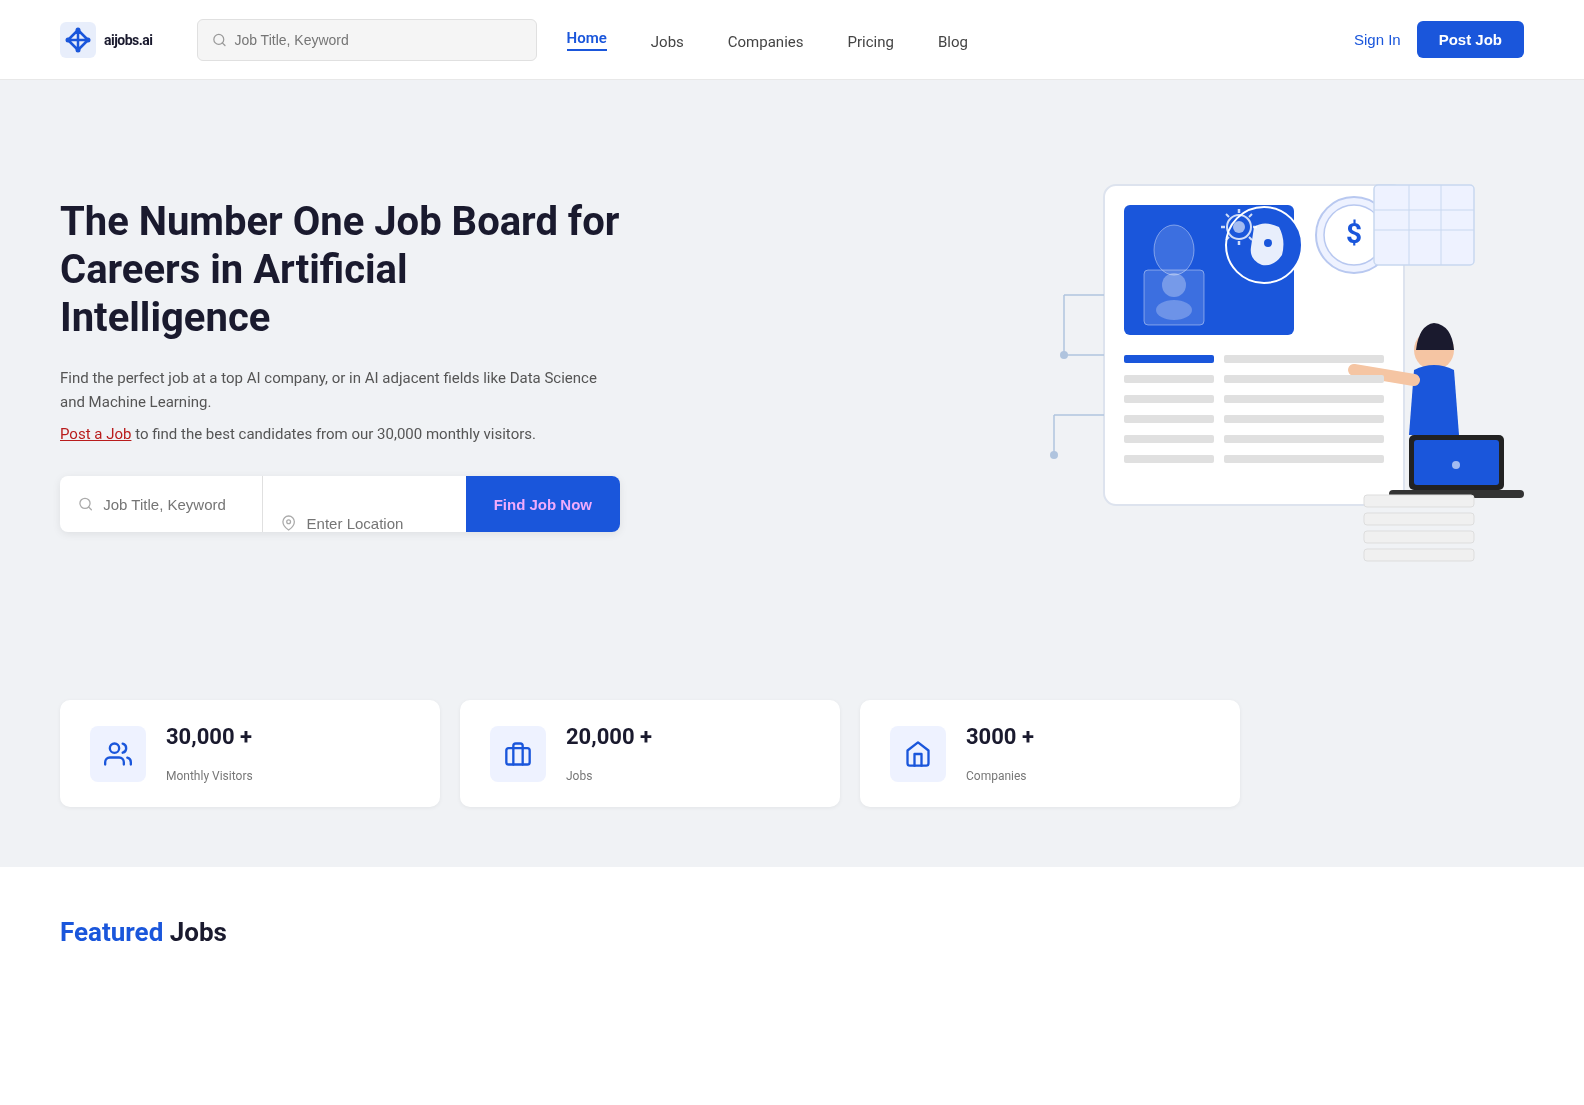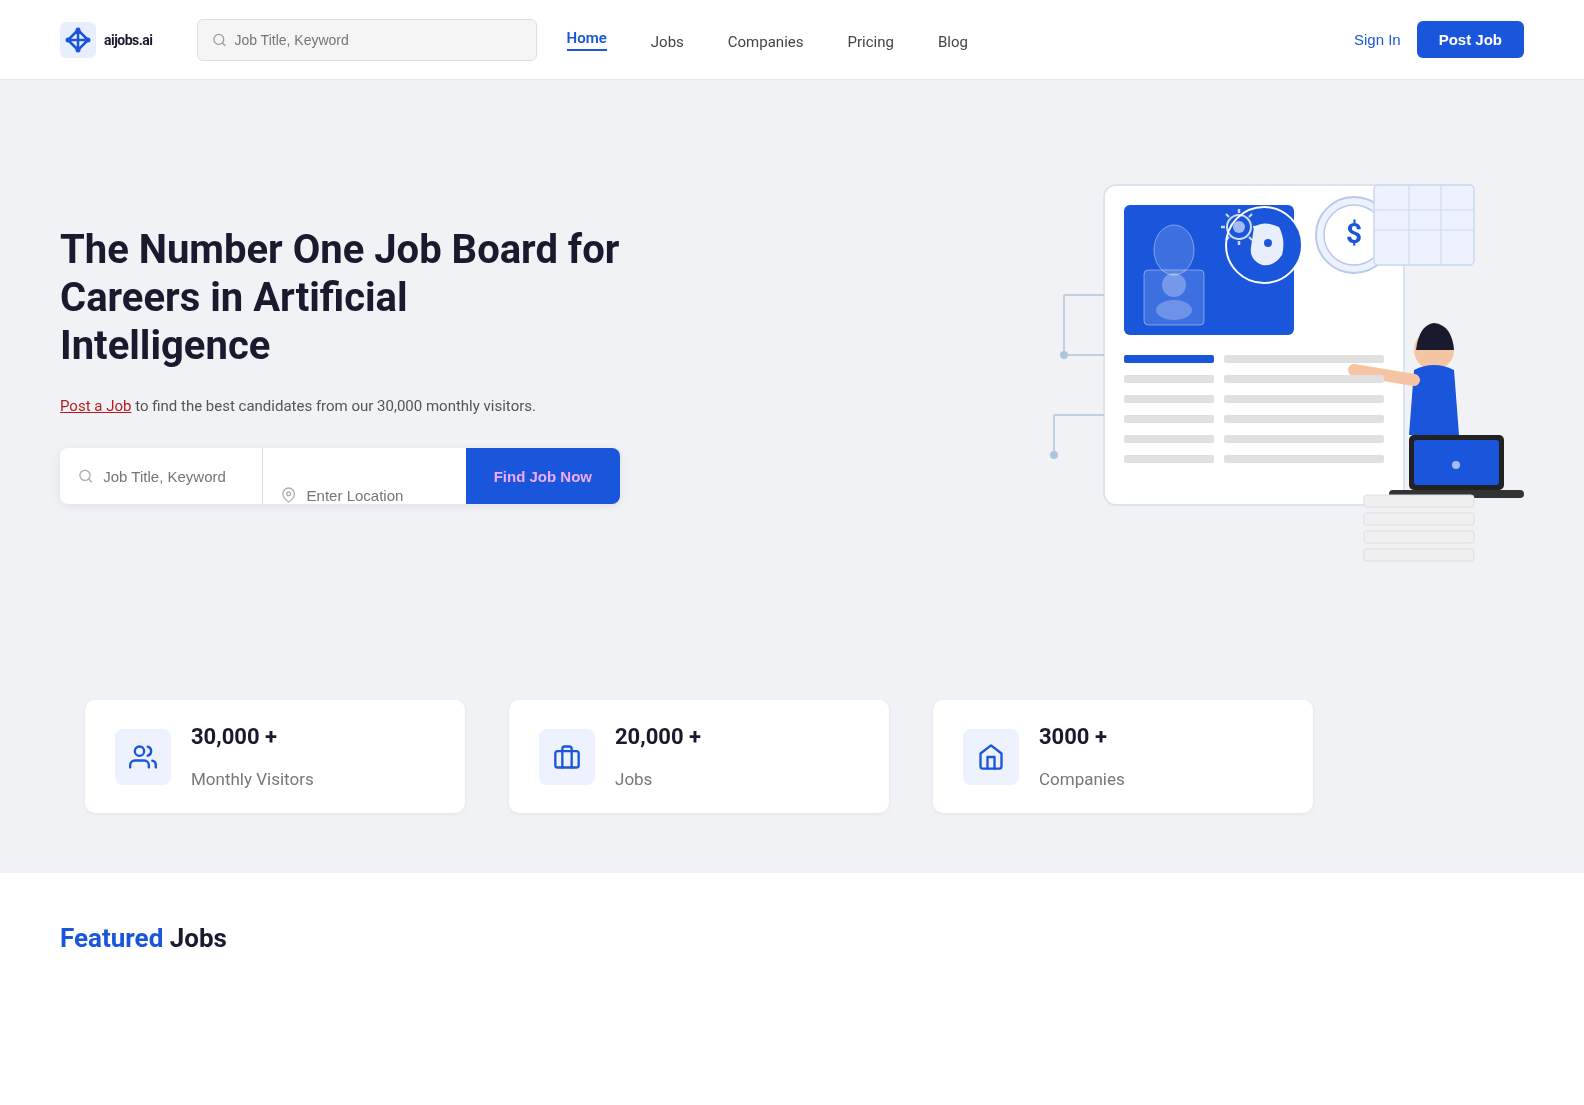--- a/index.html
+++ b/index.html
@@ -184,23 +184,23 @@
     
     .hero-illustration {
       width: 480px;
       height: 420px;
       flex-shrink: 0;
     }
 
     
     .stats-section {
       background: #f0f2f5;
-      padding: 40px 85px 60px;
-      display: flex;
-      gap: 44px;
+      padding: 40px 60px 60px;
+      display: flex;
+      gap: 20px;
       justify-content: flex-start;
     }
     .stat-card {
       background: #fff;
       border-radius: 10px;
       padding: 24px 30px;
       display: flex;
       align-items: center;
       gap: 20px;
       flex: 1;
@@ -216,21 +216,21 @@
       align-items: center;
       justify-content: center;
       flex-shrink: 0;
     }
     .stat-info .stat-number {
       font-size: 22px;
       font-weight: 700;
       color: #1a1a2e;
     }
     .stat-info .stat-label {
-      font-size: 17px;
+      font-size: 12px;
       color: #777;
       margin-top: 20px;
     }
 
     
     .featured-section {
       padding: 50px 60px 30px;
       background: #fff;
     }
     .featured-title {
@@ -282,20 +282,23 @@
 
   <div class="header-right">
     <button class="sign-in-btn">Sign In</button>
     <button class="post-job-btn">Post Job</button>
   </div>
 </header>
 
 <section class="hero">
   <div class="hero-left">
     <h1 class="hero-title">The Number One Job Board for Careers in Artificial Intelligence</h1>
+    <p class="hero-subtitle">
+      <span>Find the perfect job at a top AI company, or in AI adjacent fields like Data Science and Machine Learning.</span>
+    </p>
     <p class="hero-subtitle">
       <a class="hero-link" href="#">Post a Job</a><span> to find the best candidates from our 30,000 monthly visitors.</span>
     </p>
 
     <div class="hero-search-bar">
       <div class="hero-search-field">
         <svg width="18" height="18" viewBox="0 0 24 24" fill="none" stroke="#aaa" stroke-width="2" stroke-linecap="round" stroke-linejoin="round">
           <circle cx="11" cy="11" r="8"></circle>
             <line x1="21" y1="21" x2="16.65" y2="16.65"></line>
         </svg>

